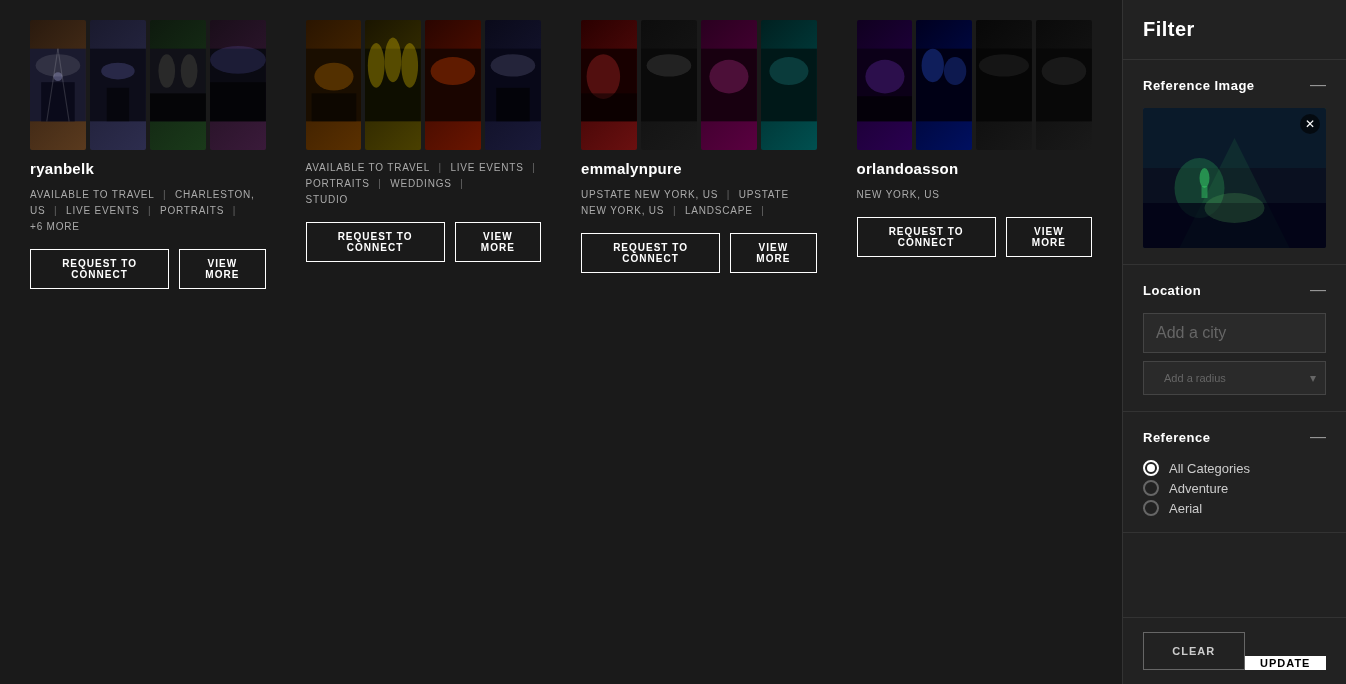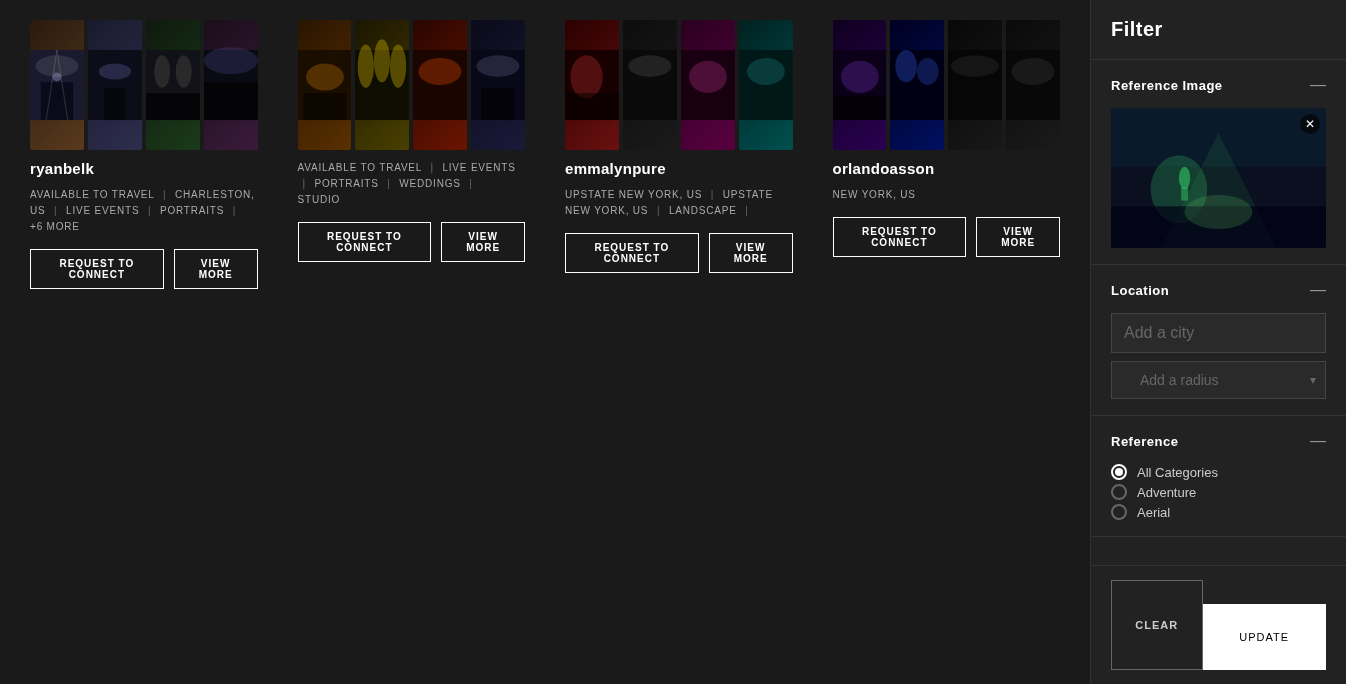--- a/index.html
+++ b/index.html
@@ -91,21 +91,21 @@
       padding: 8px 16px;
       font-size: 10px;
       font-weight: 600;
       letter-spacing: 1px;
       cursor: pointer;
       text-transform: uppercase;
     }
 
     
     .filter-panel {
-      width: 256px;
+      width: 224px;
       background: #222;
       border-left: 1px solid #333;
       display: flex;
       flex-direction: column;
       overflow-y: auto;
     }
 
     .filter-header {
       padding: 18px 20px;
       font-size: 20px;
@@ -192,22 +192,22 @@
 
     .location-select-wrapper {
       position: relative;
     }
 
     .location-select {
       width: 100%;
       background: #2a2a2a;
       border: 1px solid #444;
       color: #666;
-      padding: 10px 28px;
-      font-size: 14px;
+      padding: 10px 20px;
+      font-size: 11px;
       outline: none;
       appearance: none;
       cursor: pointer;
     }
 
     .select-chevron {
       position: absolute;
       right: 10px;
       top: 50%;
       transform: translateY(-50%);
@@ -277,23 +277,23 @@
       letter-spacing: 1px;
       cursor: pointer;
       text-transform: uppercase;
     }
 
     .btn-update {
       flex: 1;
       background: #fff;
       border: 1px solid #fff;
       color: #000;
-      padding: 26px;
+      padding: 0;
       font-size: 11px;
-      font-weight: 400;
+      font-weight: 700;
       letter-spacing: 1px;
       cursor: pointer;
       text-transform: uppercase;
       margin-top: 24px;
     }
 
     
     .concert-photo {
       width: 100%;
       height: 100%;

